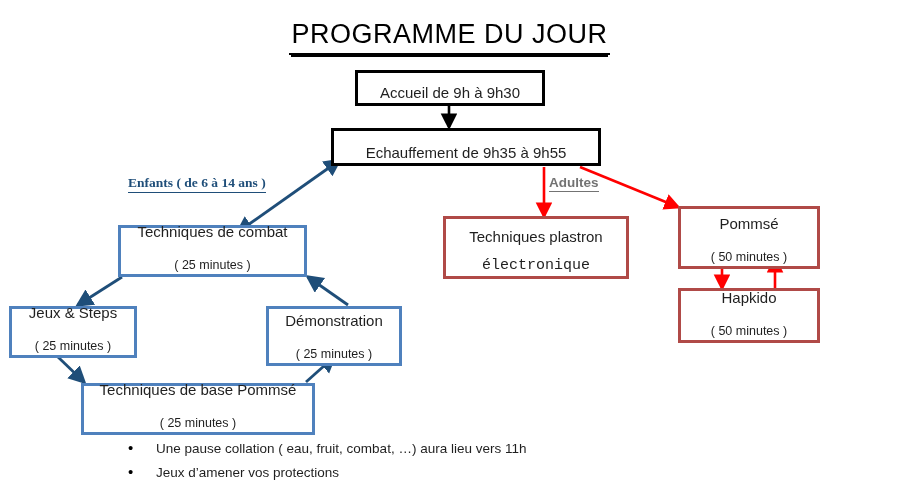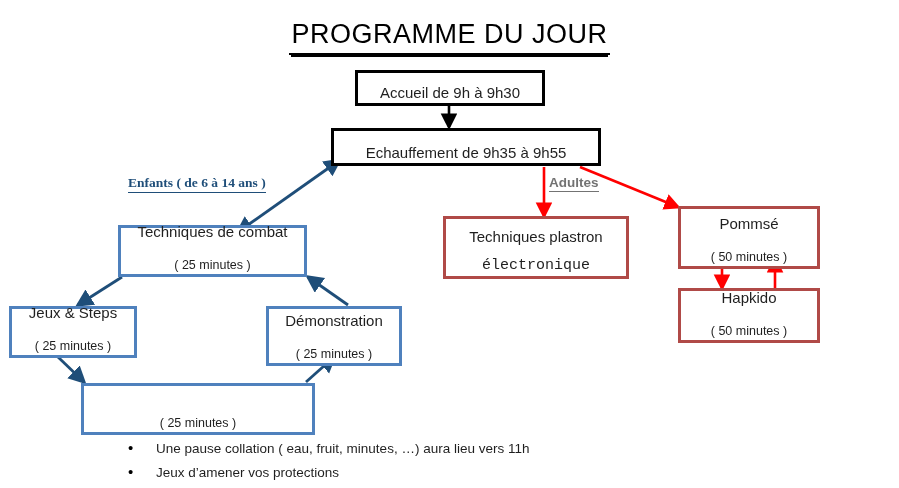--- a/index.html
+++ b/index.html
@@ -177,20 +177,21 @@
     <div class="l1">Jeux &amp; Steps</div>
     <div class="l2">( 25 minutes )</div>
   </div>
 
   <div class="box blue" style="left:266px; top:306px; width:136px; height:60px;">
     <div class="l1">Démonstration</div>
     <div class="l2">( 25 minutes )</div>
   </div>
 
   <div class="box blue" style="left:81px; top:383px; width:234px; height:52px;">
+    <div class="l1">Techniques de base Pommsé</div>
     <div class="l2">( 25 minutes )</div>
   </div>
 
   <div class="box red" style="left:443px; top:216px; width:186px; height:63px;">
     <div class="l1">Techniques plastron</div>
     <div class="l1" style="margin-top:11px;font-family:Liberation Mono, monospace;">électronique</div>
   </div>
 
   <div class="box red" style="left:678px; top:206px; width:142px; height:63px;">
     <div class="l1">Pommsé</div>
@@ -198,21 +199,21 @@
   </div>
 
   <div class="box red" style="left:678px; top:288px; width:142px; height:55px;">
     <div class="l1">Hapkido</div>
     <div class="l2">( 50 minutes )</div>
   </div>
 
   <div id="notes">
     <div class="note-row">
       <span class="bullet">•</span>
-      <span>Une pause collation ( eau, fruit, minutes, …)  aura lieu vers 11h</span>
+      <span>Une pause collation ( eau, fruit, combat, …)  aura lieu vers 11h</span>
     </div>
     <div class="note-row">
       <span class="bullet">•</span>
       <span>Jeux d’amener vos protections</span>
     </div>
   </div>
 
 </div>
 
 </body></html>

